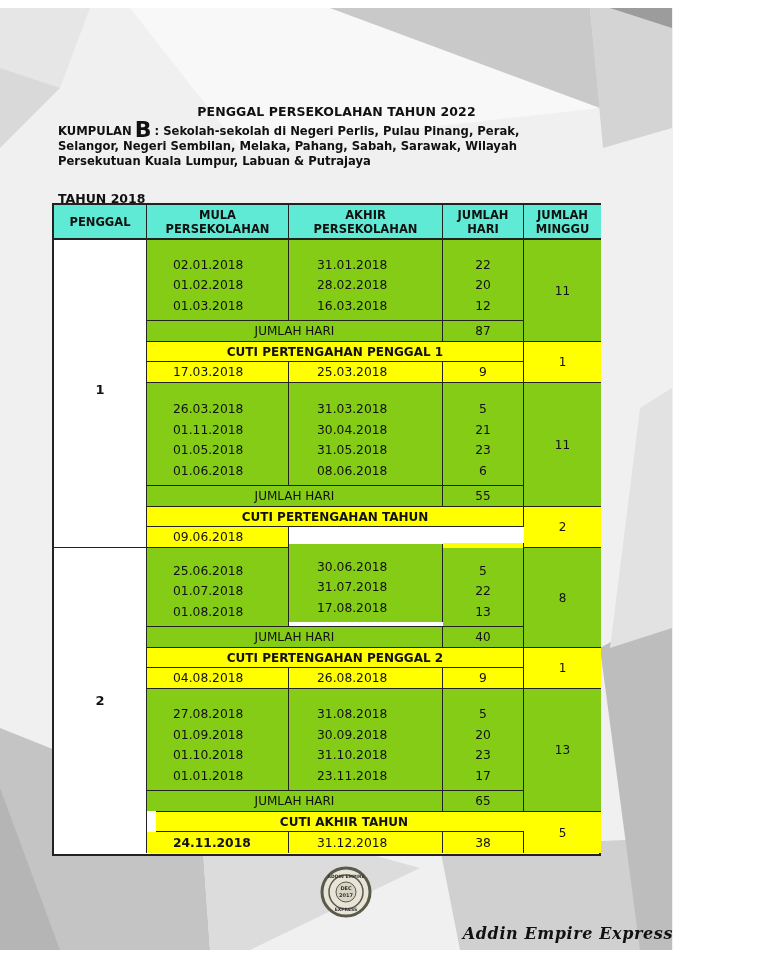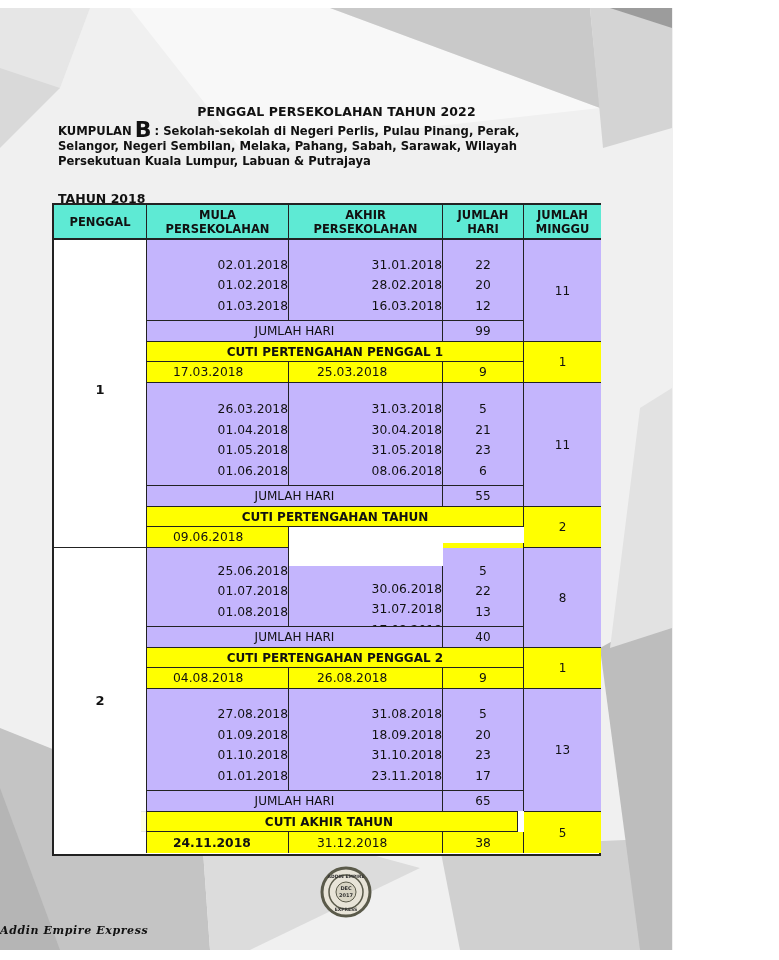--- a/index.html
+++ b/index.html
@@ -17,23 +17,23 @@
          display:flex; align-items:center; justify-content:center; text-align:center; line-height:14px; }
   .pcol { border-right:1.5px solid #222; display:flex; align-items:center; justify-content:center; font-weight:bold; font-size:13px; background:rgba(255,255,255,0.9); }
   .bordR { border-right:1.5px solid #222; }
   .dates { display:flex; flex-direction:column; justify-content:flex-end; font-size:12.3px; line-height:20.5px; padding-bottom:4px; }
   .dates.left { padding-left:26px; }
   .dates.center { align-items:center; }
   .plain { display:flex; align-items:center; justify-content:center; font-size:12px; }
   .yel { background:#ffff00; }
   .ytitle { font-weight:bold; font-size:12px; display:flex; align-items:center; justify-content:center; }
   .ydate { font-size:12.3px; display:flex; align-items:center; }
-  .white { background:#c4b5fd;text-align:right; }
+  .white { background:#84cc16; }
   .logo { position:absolute; left:320px; top:866px; width:52px; height:52px; }
-  .brand { position:absolute; left:0; width:673px; top:924px; text-align:left; font-family:"DejaVu Serif", serif; font-style:italic; font-weight:bold; font-size:11px; letter-spacing:0.6px; color:#111; }
+  .brand { position:absolute; left:0; width:673px; top:924px; text-align:right; font-family:"DejaVu Serif", serif; font-style:italic; font-weight:bold; font-size:16px; letter-spacing:0.6px; color:#111; }
 </style>
 </head>
 <body>
 
 <div class="poster">
   <svg class="bg" viewBox="0 0 673 942" preserveAspectRatio="none">
     <rect x="0" y="0" width="673" height="942" fill="#f0f0f0"></rect>
     <polygon points="0,0 90,0 60,80 0,110" fill="#e6e6e6"></polygon>
     <polygon points="0,60 60,80 0,140" fill="#d9d9d9"></polygon>
     <polygon points="130,0 330,0 600,100 240,140" fill="#f8f8f8"></polygon>
@@ -95,21 +95,21 @@
     </div>
     <div class="cell dates center white bordR" style="left: 389px; top: 35px; width: 81px; height: 80px;">
       <div>22</div>
       <div>20</div>
       <div>12</div>
     </div>
     <div class="cell plain white bordR" style="left: 93px; top: 115px; width: 296px; height: 21px; border-top: 1.5px solid rgb(34, 34, 34);">
       <span>JUMLAH HARI</span>
     </div>
     <div class="cell plain white bordR" style="left: 389px; top: 115px; width: 81px; height: 21px; border-top: 1.5px solid rgb(34, 34, 34);">
-      <span>99</span>
+      <span>87</span>
     </div>
     <div class="cell plain white" style="left: 470px; top: 35px; width: 77px; height: 101px;">
       <span>11</span>
     </div>
     <div class="cell ytitle yel bordR" style="left: 93px; top: 136px; width: 377px; height: 21px; border-top: 1.5px solid rgb(34, 34, 34); border-bottom: 1.5px solid rgb(34, 34, 34);">
       <span>CUTI PERTENGAHAN PENGGAL 1</span>
     </div>
     <div class="cell ydate yel bordR" style="left: 93px; top: 157px; width: 142px; height: 21px; padding-left: 26px; border-bottom: 1.5px solid rgb(34, 34, 34);">
       <span>17.03.2018</span>
     </div>
@@ -117,21 +117,21 @@
       <span>25.03.2018</span>
     </div>
     <div class="cell ydate yel bordR" style="left: 389px; top: 157px; width: 81px; height: 21px; justify-content: center; border-bottom: 1.5px solid rgb(34, 34, 34);">
       <span>9</span>
     </div>
     <div class="cell plain yel" style="left: 470px; top: 136px; width: 77px; height: 42px; border-top: 1.5px solid rgb(34, 34, 34); border-bottom: 1.5px solid rgb(34, 34, 34);">
       <span>1</span>
     </div>
     <div class="cell dates left white bordR" style="left: 93px; top: 178px; width: 142px; height: 102px;">
       <div>26.03.2018</div>
-      <div>01.04.2018</div>
+      <div>01.11.2018</div>
       <div>01.05.2018</div>
       <div>01.06.2018</div>
     </div>
     <div class="cell dates left white bordR" style="left: 235px; top: 178px; width: 154px; height: 102px; padding-left: 28px;">
       <div>31.03.2018</div>
       <div>30.04.2018</div>
       <div>31.05.2018</div>
       <div>08.06.2018</div>
     </div>
     <div class="cell dates center white bordR" style="left: 389px; top: 178px; width: 81px; height: 102px;">
@@ -162,21 +162,21 @@
       <span>2</span>
     </div>
     <div class="cell pcol" style="left: 0px; top: 35px; width: 93px; height: 308px; border-bottom: 1.5px solid rgb(34, 34, 34); align-items: flex-start; padding-top: 142px;">
       <span>1</span>
     </div>
     <div class="cell dates left white bordR" style="left: 93px; top: 343px; width: 142px; height: 78px;">
       <div>25.06.2018</div>
       <div>01.07.2018</div>
       <div>01.08.2018</div>
     </div>
-    <div class="cell dates left white bordR" style="left: 235px; top: 361px; width: 154px; height: 78px; padding-left: 28px;">
+    <div class="cell dates left white bordR" style="left: 235px; top: 339px; width: 154px; height: 78px; padding-left: 28px;">
       <div>30.06.2018</div>
       <div>31.07.2018</div>
       <div>17.08.2018</div>
     </div>
     <div class="cell dates center white bordR" style="left: 389px; top: 343px; width: 81px; height: 78px;">
       <div>5</div>
       <div>22</div>
       <div>13</div>
     </div>
     <div class="cell plain white bordR" style="left: 93px; top: 421px; width: 296px; height: 21px; border-top: 1.5px solid rgb(34, 34, 34);">
@@ -204,40 +204,40 @@
       <span>1</span>
     </div>
     <div class="cell dates left white bordR" style="left: 93px; top: 484px; width: 142px; height: 101px;">
       <div>27.08.2018</div>
       <div>01.09.2018</div>
       <div>01.10.2018</div>
       <div>01.01.2018</div>
     </div>
     <div class="cell dates left white bordR" style="left: 235px; top: 484px; width: 154px; height: 101px; padding-left: 28px;">
       <div>31.08.2018</div>
-      <div>18.09.2018</div>
+      <div>30.09.2018</div>
       <div>31.10.2018</div>
       <div>23.11.2018</div>
     </div>
     <div class="cell dates center white bordR" style="left: 389px; top: 484px; width: 81px; height: 101px;">
       <div>5</div>
       <div>20</div>
       <div>23</div>
       <div>17</div>
     </div>
     <div class="cell plain white bordR" style="left: 93px; top: 585px; width: 296px; height: 21px; border-top: 1.5px solid rgb(34, 34, 34);">
       <span>JUMLAH HARI</span>
     </div>
     <div class="cell plain white bordR" style="left: 389px; top: 585px; width: 81px; height: 21px; border-top: 1.5px solid rgb(34, 34, 34);">
       <span>65</span>
     </div>
     <div class="cell plain white" style="left: 470px; top: 484px; width: 77px; height: 122px;">
       <span>13</span>
     </div>
-    <div class="cell ytitle yel bordR" style="left: 87px; top: 606px; width: 377px; height: 21px; border-top: 1.5px solid rgb(34, 34, 34); border-bottom: 1.5px solid rgb(34, 34, 34); text-align: right;">
+    <div class="cell ytitle yel bordR" style="left: 102px; top: 606px; width: 377px; height: 21px; border-top: 1.5px solid rgb(34, 34, 34); border-bottom: 1.5px solid rgb(34, 34, 34); text-align: right;">
       <span>CUTI AKHIR TAHUN</span>
     </div>
     <div class="cell ydate yel bordR" style="left: 93px; top: 627px; width: 142px; height: 21px; padding-left: 26px; font-weight: bold;">
       <span>24.11.2018</span>
     </div>
     <div class="cell ydate yel bordR" style="left: 235px; top: 627px; width: 154px; height: 21px; padding-left: 28px;">
       <span>31.12.2018</span>
     </div>
     <div class="cell ydate yel bordR" style="left: 389px; top: 627px; width: 81px; height: 21px; justify-content: center;">
       <span>38</span>

